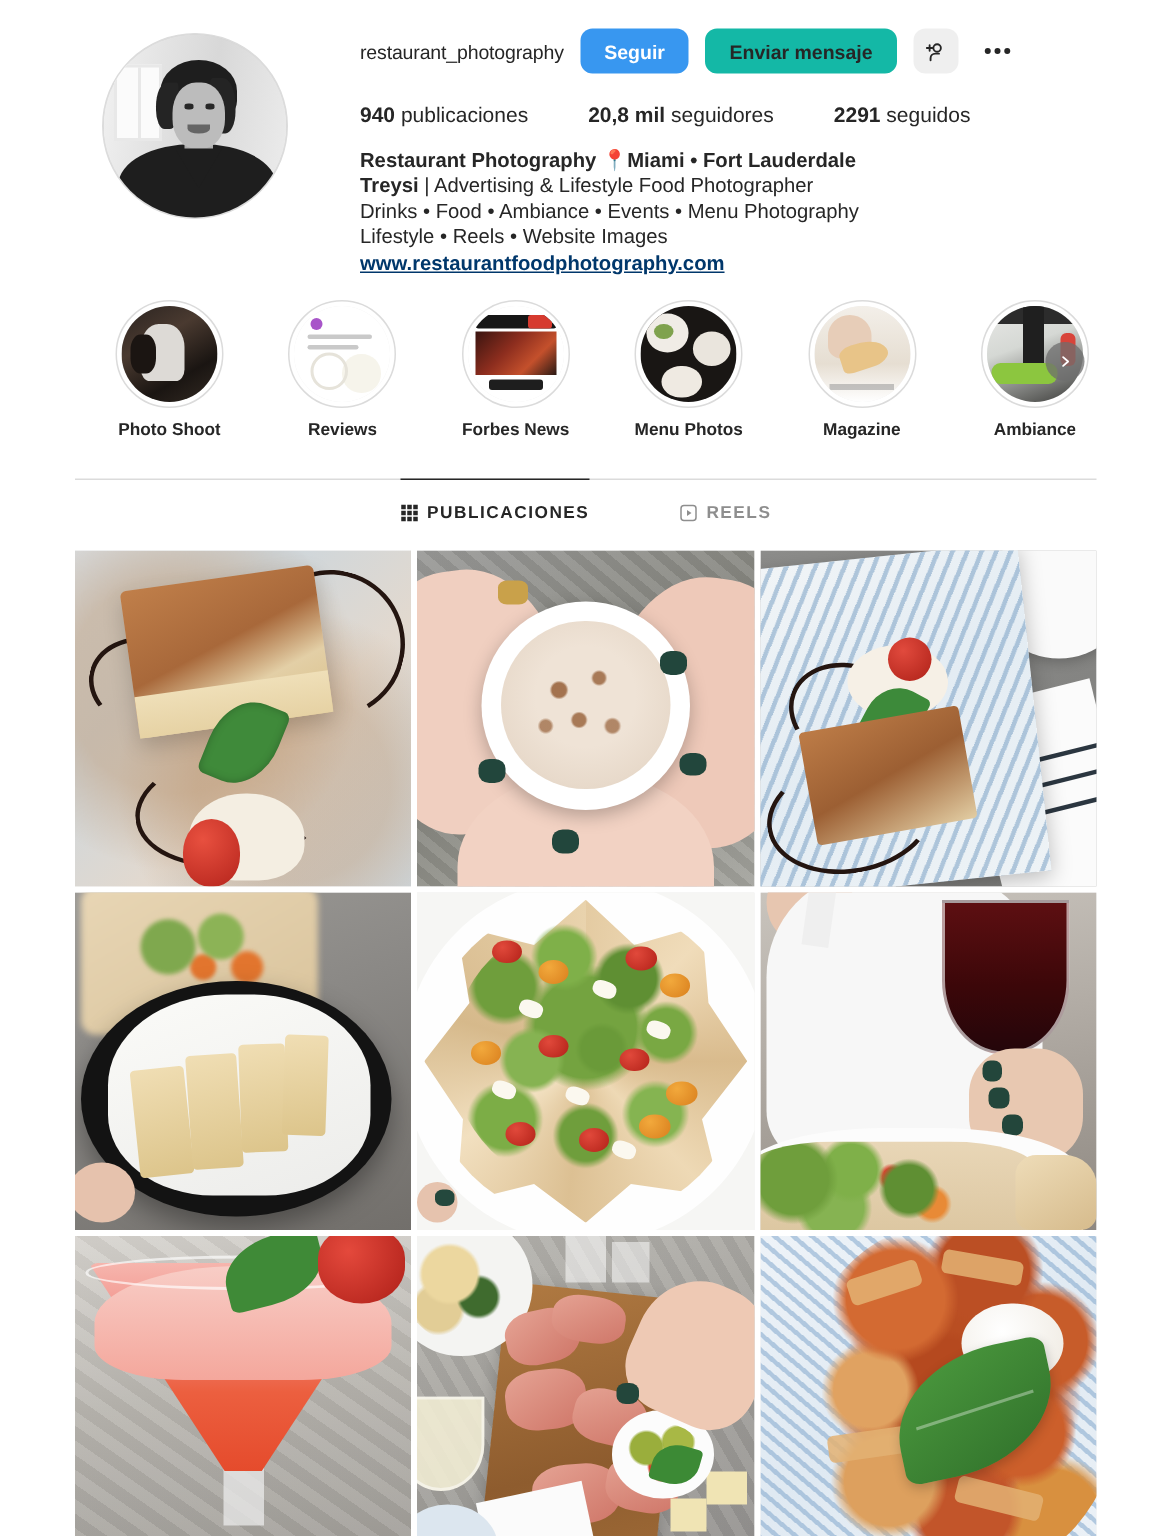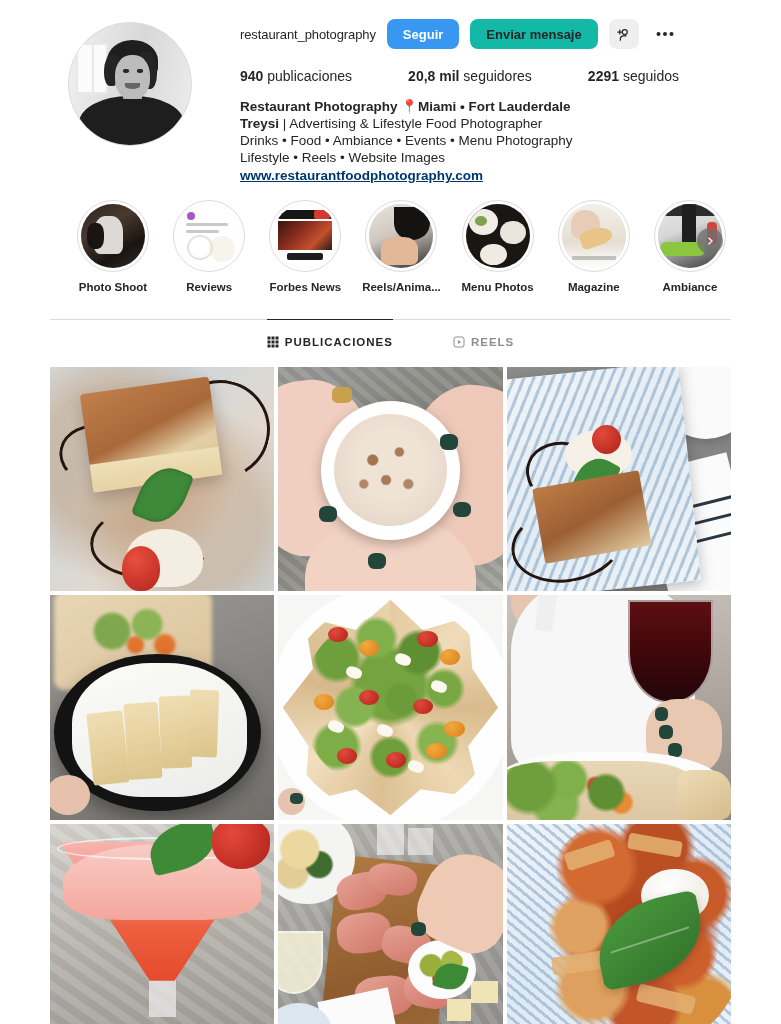--- a/index.html
+++ b/index.html
@@ -94,21 +94,21 @@
   .btn-message { background: #14b8a6; color: #262626; }
   .btn-icon {
     background: #efefef; border-radius: 8px; width: 30px; height: 30px;
     display: flex; align-items: center; justify-content: center; cursor: pointer;
   }
   .btn-more {
     width: 30px; height: 30px; display:flex; align-items:center; justify-content:center;
     cursor:pointer; background:transparent;
   }
 
-  .stats-row { display: flex; gap: 16px; margin-top: 18px; font-size: 14px; color: #262626; }
+  .stats-row { display: flex; gap: 0; margin-top: 18px; font-size: 14px; color: #262626; }
   .stat { margin-right: 40px; }
   .stat .num { font-weight: 700; }
 
   .bio { margin-top: 14px; font-size: 13.5px; line-height: 17px; color: #262626; }
   .bio .name { font-weight: 700; }
   .bio .category { color: #8e8e8e; }
   .bio .pin { color: #e0453a; }
   .bio .site { color: #00376b; font-weight: 700; display: inline-block; margin-top: 1px; }
 
   
@@ -556,28 +556,20 @@
             <div class="bar"></div>
               <div class="red"></div>
             <div class="photo"></div>
               <div class="cta"></div>
           </div>
         </div>
       </div>
       <div class="hl-label">Forbes News</div>
     </div>
 
-    <div class="hl">
-      <div class="hl-ring">
-        <div class="hl-img">
-            <div class="art art-reels"></div>
-          </div>
-      </div>
-      <div class="hl-label">Reels/Anima...</div>
-    </div>
 
     <div class="hl">
       <div class="hl-ring">
         <div class="hl-img">
           <div class="art art-menu">
               <div class="p1"></div>
               <div class="p2"></div>
               <div class="p3"></div>
               <div class="g1"></div>
             </div>

